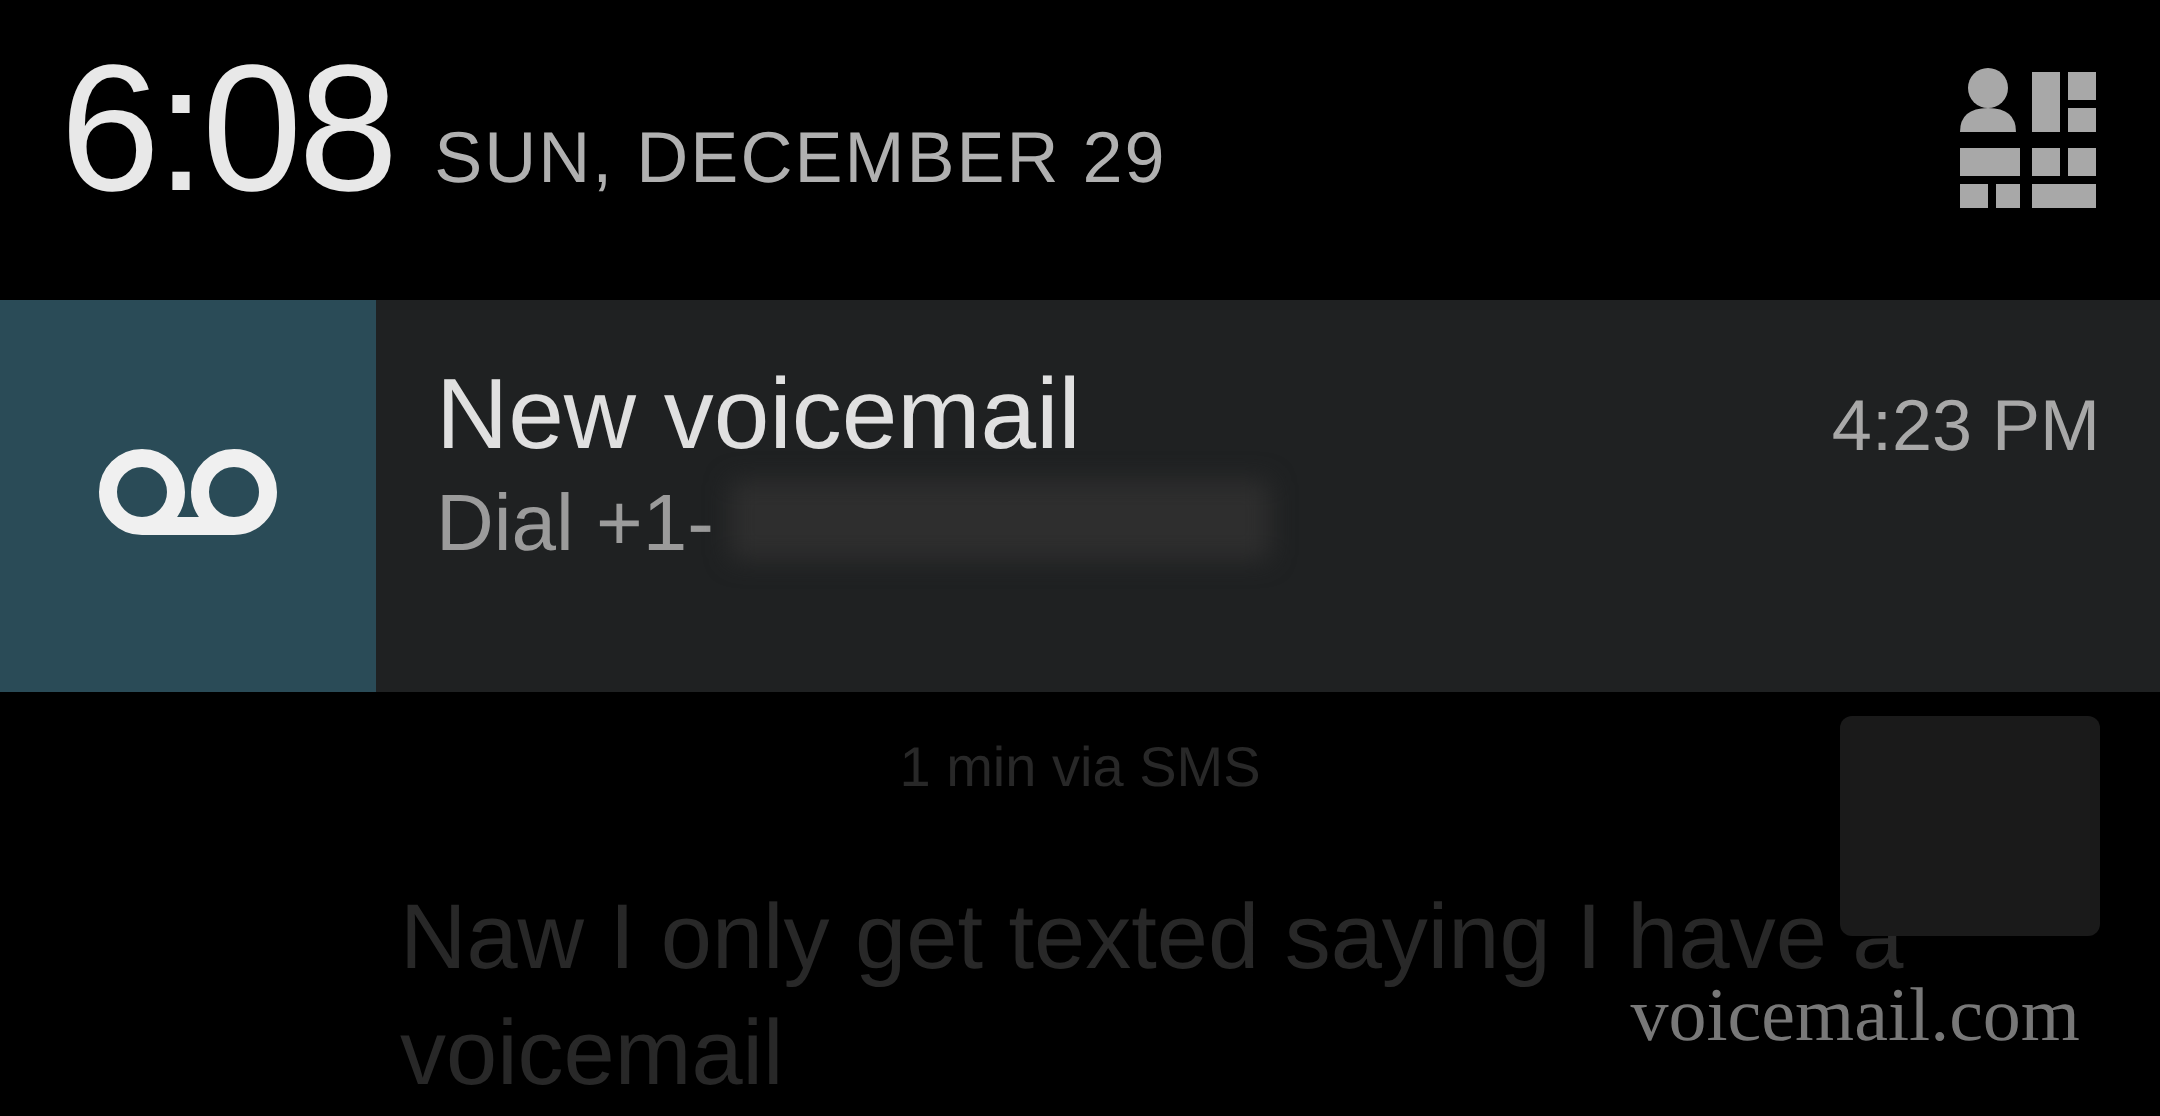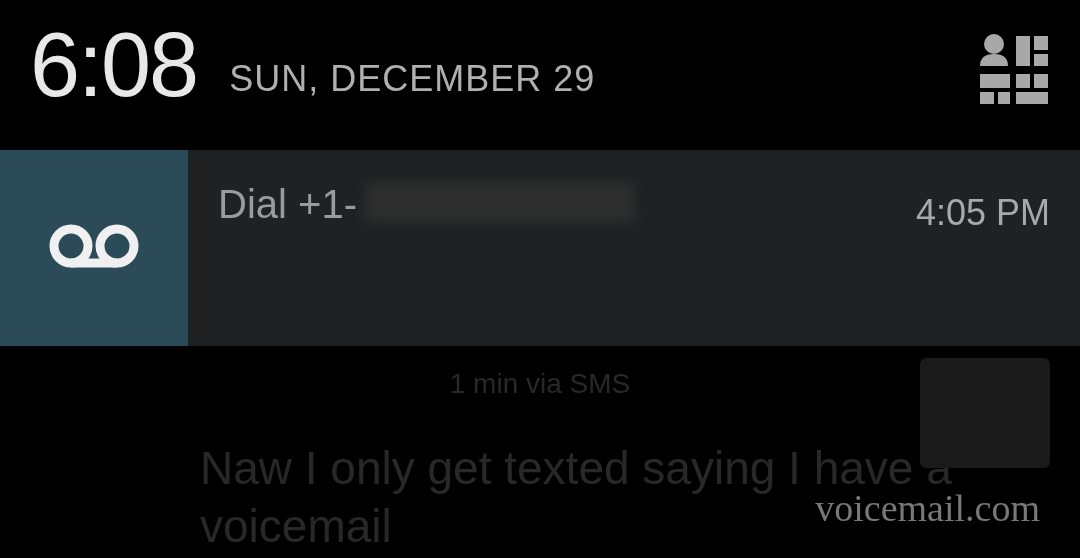--- a/index.html
+++ b/index.html
@@ -26,21 +26,21 @@
       color: #e8e8e8;
       font-size: 90px;
       font-weight: 300;
       letter-spacing: -2px;
       line-height: 1;
     }
     .date {
       color: #b0b0b0;
       font-size: 36px;
       font-weight: 400;
-      margin-left: 32px;
+      margin-left: 20px;
       letter-spacing: 1px;
       margin-top: 28px;
     }
     .settings-icon {
       position: absolute;
       right: 30px;
       top: 30px;
       width: 76px;
       height: 76px;
     }
@@ -175,22 +175,23 @@
     <div class="notif-icon-box">
       <span>
         <svg width="90" height="50" viewBox="0 0 90 50">
           <circle cx="22" cy="25" r="17" fill="none" stroke="#f0f0f0" stroke-width="9"></circle>
           <circle cx="68" cy="25" r="17" fill="none" stroke="#f0f0f0" stroke-width="9"></circle>
           <line x1="22" y1="42" x2="68" y2="42" stroke="#f0f0f0" stroke-width="9"></line>
         </svg>
       </span>
     </div>
     <div class="notif-content">
+      <div class="notif-title">New voicemail</div>
       <div class="notif-subtitle-row">
         <span class="notif-subtitle">Dial +1-</span>
         <span class="redacted"></span>
       </div>
-      <div class="notif-time">4:05 PM</div>
+      <div class="notif-time">4:23 PM</div>
     </div>
   </div>
 </div>
 
 <div class="watermark">voicemail.com</div>
 
 </body></html>

